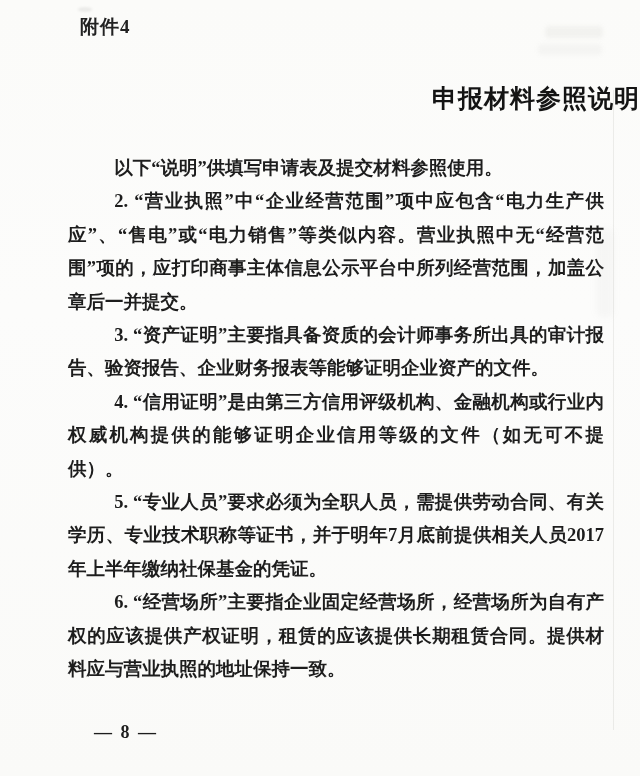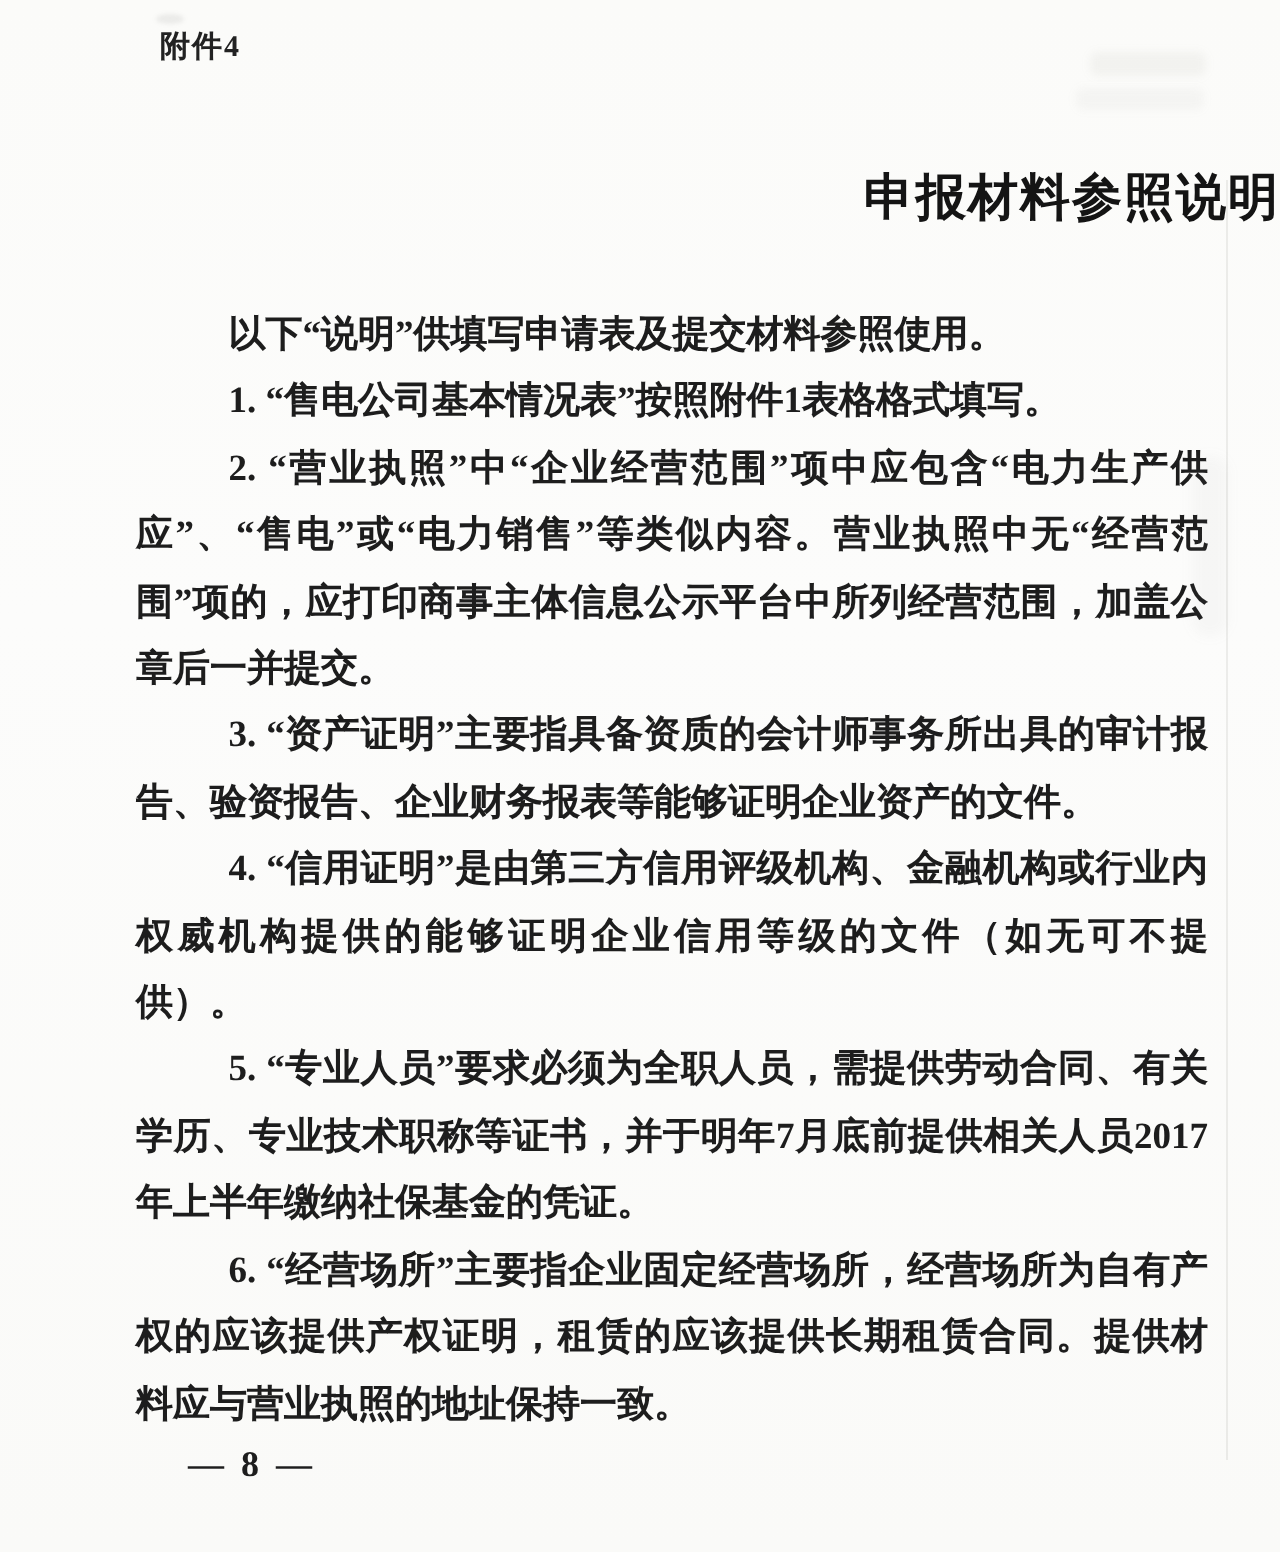--- a/index.html
+++ b/index.html
@@ -14,21 +14,21 @@
     margin: 0;
     background: linear-gradient(180deg, #fbfbf9 0%, #fcfcfb 40%, #fafaf8 100%);
     overflow: hidden;
     font-family: "Liberation Serif", "DejaVu Serif", serif;
     color: #1c1c1c;
   }
   .attachment-label {
     position: absolute;
     left: 80px;
     top: 14px;
-    font-size: 15px;
+    font-size: 19px;
     font-weight: 700;
     letter-spacing: 1px;
     color: #222;
   }
   .doc-title {
     position: absolute;
     top: 82px;
     left: 0;
     width: 100%;
     margin: 0;
@@ -118,21 +118,20 @@
 <body>
 
 <div class="page">
 
   <div class="attachment-label">附件4</div>
 
   <h1 class="doc-title">申报材料参照说明</h1>
 
   <div class="doc-body">
     <p>以下“说明”供填写申请表及提交材料参照使用。</p>
-    <p>1. “售电公司基本情况表”按照附件1表格格式填写。</p>
     <p>2. “营业执照”中“企业经营范围”项中应包含“电力生产供应”、“售电”或“电力销售”等类似内容。营业执照中无“经营范围”项的，应打印商事主体信息公示平台中所列经营范围，加盖公章后一并提交。</p>
     <p>3. “资产证明”主要指具备资质的会计师事务所出具的审计报告、验资报告、企业财务报表等能够证明企业资产的文件。</p>
     <p>4. “信用证明”是由第三方信用评级机构、金融机构或行业内权威机构提供的能够证明企业信用等级的文件（如无可不提供）。</p>
     <p>5. “专业人员”要求必须为全职人员，需提供劳动合同、有关学历、专业技术职称等证书，并于明年7月底前提供相关人员2017年上半年缴纳社保基金的凭证。</p>
     <p>6. “经营场所”主要指企业固定经营场所，经营场所为自有产权的应该提供产权证明，租赁的应该提供长期租赁合同。提供材料应与营业执照的地址保持一致。</p>
   </div>
 
   <div class="page-number">— 8 —</div>
 
   <div class="scan-edge-line"></div>

